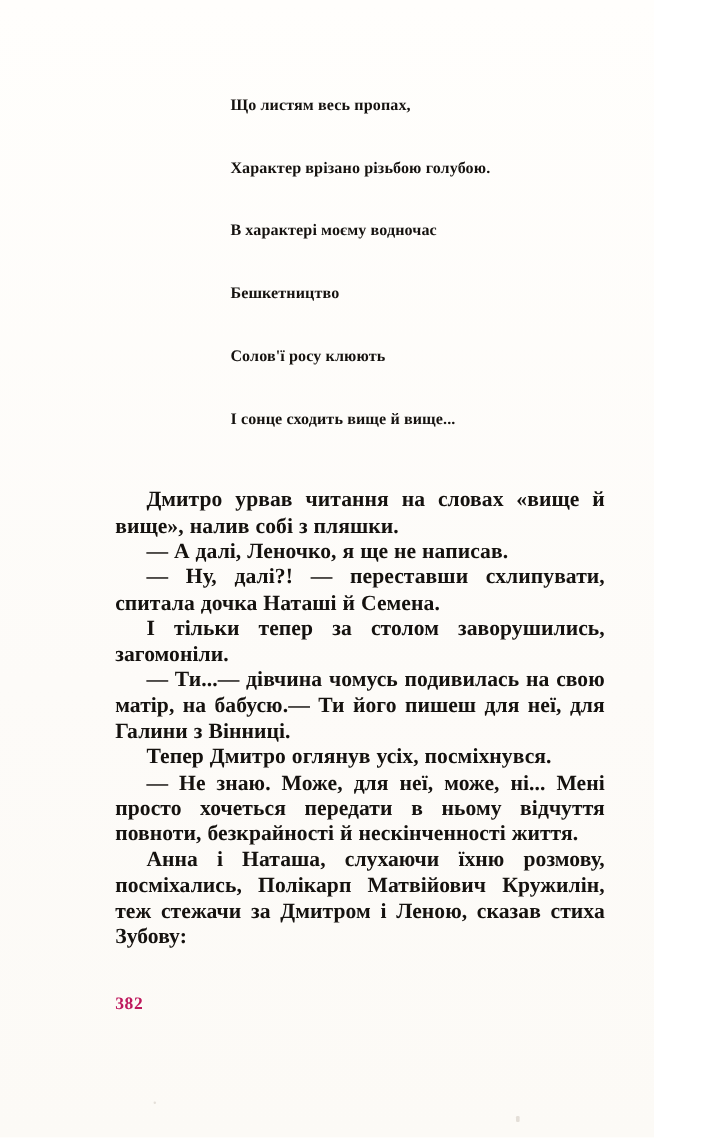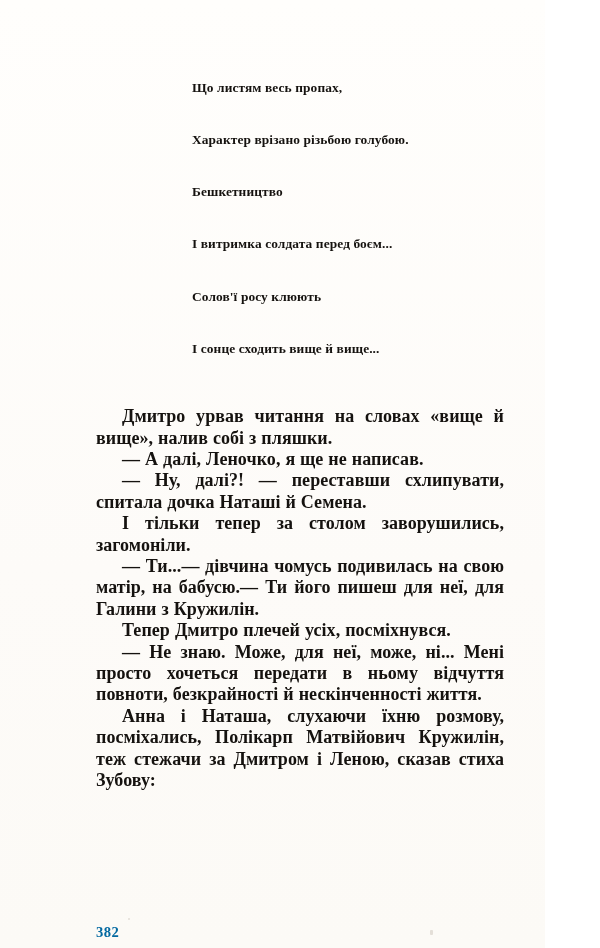--- a/index.html
+++ b/index.html
@@ -62,25 +62,25 @@
     font-weight: 700;
     letter-spacing: 0.05px;
     word-spacing: 0.4px;
     -webkit-hyphens: manual;
     hyphens: manual;
   }
 
   .folio {
     position: absolute;
     left: 96px;
-    top: 924px;
+    top: 829px;
     font-size: 14.6px;
     font-weight: 700;
     letter-spacing: 0.5px;
-    color: #0369a1;
+    color: #be185d;
   }
 
   .speck {
     position: absolute;
     background: #cfc9c0;
     opacity: 0.55;
   }
   .speck.s1 { left: 430px; top: 930px; width: 3px; height: 5px; border-radius: 1px; }
   .speck.s2 { left: 128px; top: 918px; width: 2px; height: 2px; border-radius: 50%; }
 </style>
@@ -88,32 +88,32 @@
 <body>
 
 <div class="page">
   <div class="paper-tint"></div>
 
   <div class="content">
 
     <div class="verse">
       <span class="vline">Що листям весь пропах,</span>
       <span class="vline">Характер врізано різьбою голубою.</span>
+      <span class="vline">В характері моєму водночас</span>
       <span class="vline">Бешкетництво</span>
-      <span class="vline">І витримка солдата перед боєм...</span>
       <span class="vline">Солов'ї росу клюють</span>
       <span class="vline">І сонце сходить вище й вище...</span>
     </div>
 
     <p class="para">Дмитро урвав читання на словах «вище й вище», налив собі з пляшки.</p>
     <p class="para">— А далі, Леночко, я ще не написав.</p>
     <p class="para">— Ну, далі?! — переставши схлипувати, спитала дочка Наташі й Семена.</p>
     <p class="para">І тільки тепер за столом заворушились, загомоніли.</p>
-    <p class="para">— Ти...— дівчина чомусь подивилась на свою матір, на бабусю.— Ти його пишеш для неї, для Галини з Кружилін.</p>
-    <p class="para">Тепер Дмитро плечей усіх, посміхнувся.</p>
+    <p class="para">— Ти...— дівчина чомусь подивилась на свою матір, на бабусю.— Ти його пишеш для неї, для Галини з Вінниці.</p>
+    <p class="para">Тепер Дмитро оглянув усіх, посміхнувся.</p>
     <p class="para">— Не знаю. Може, для неї, може, ні... Мені просто хо­четься передати в ньому відчуття повноти, безкрайності й нескінченності життя.</p>
     <p class="para">Анна і Наташа, слухаючи їхню розмову, посміхались, Полікарп Матвійович Кружилін, теж стежачи за Дмитром і Леною, сказав стиха Зубову:</p>
 
   </div>
 
   <div class="folio">382</div>
 
   <div class="speck s1"></div>
   <div class="speck s2"></div>
 </div>

